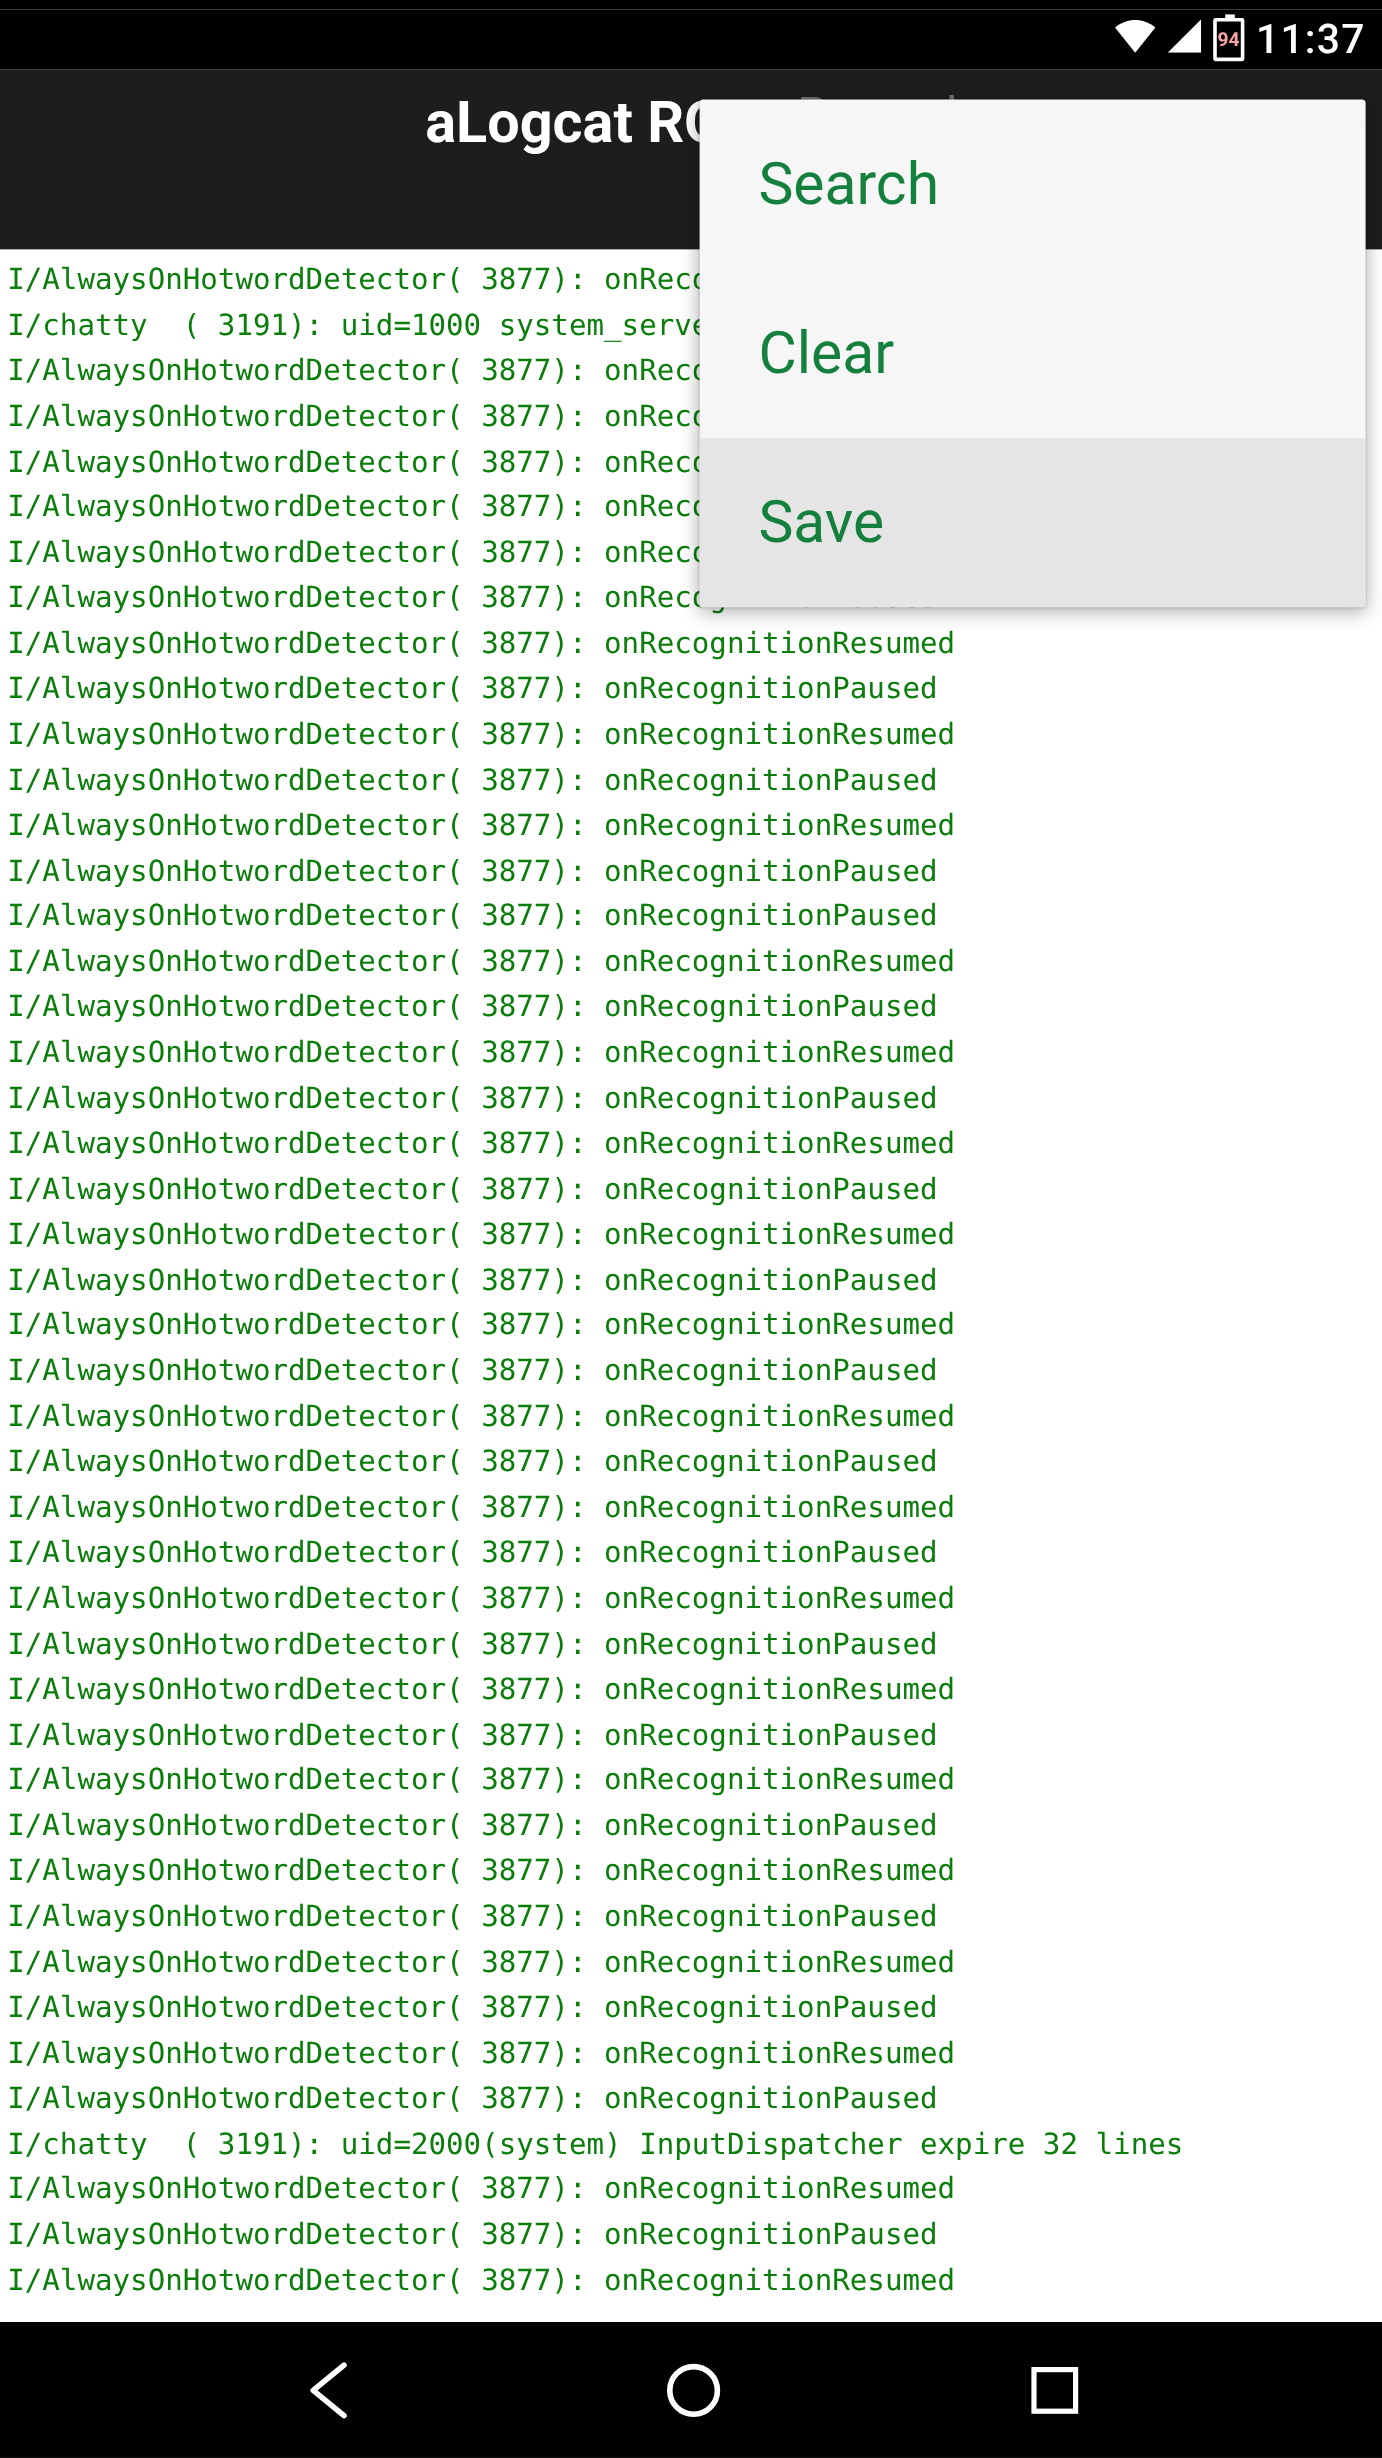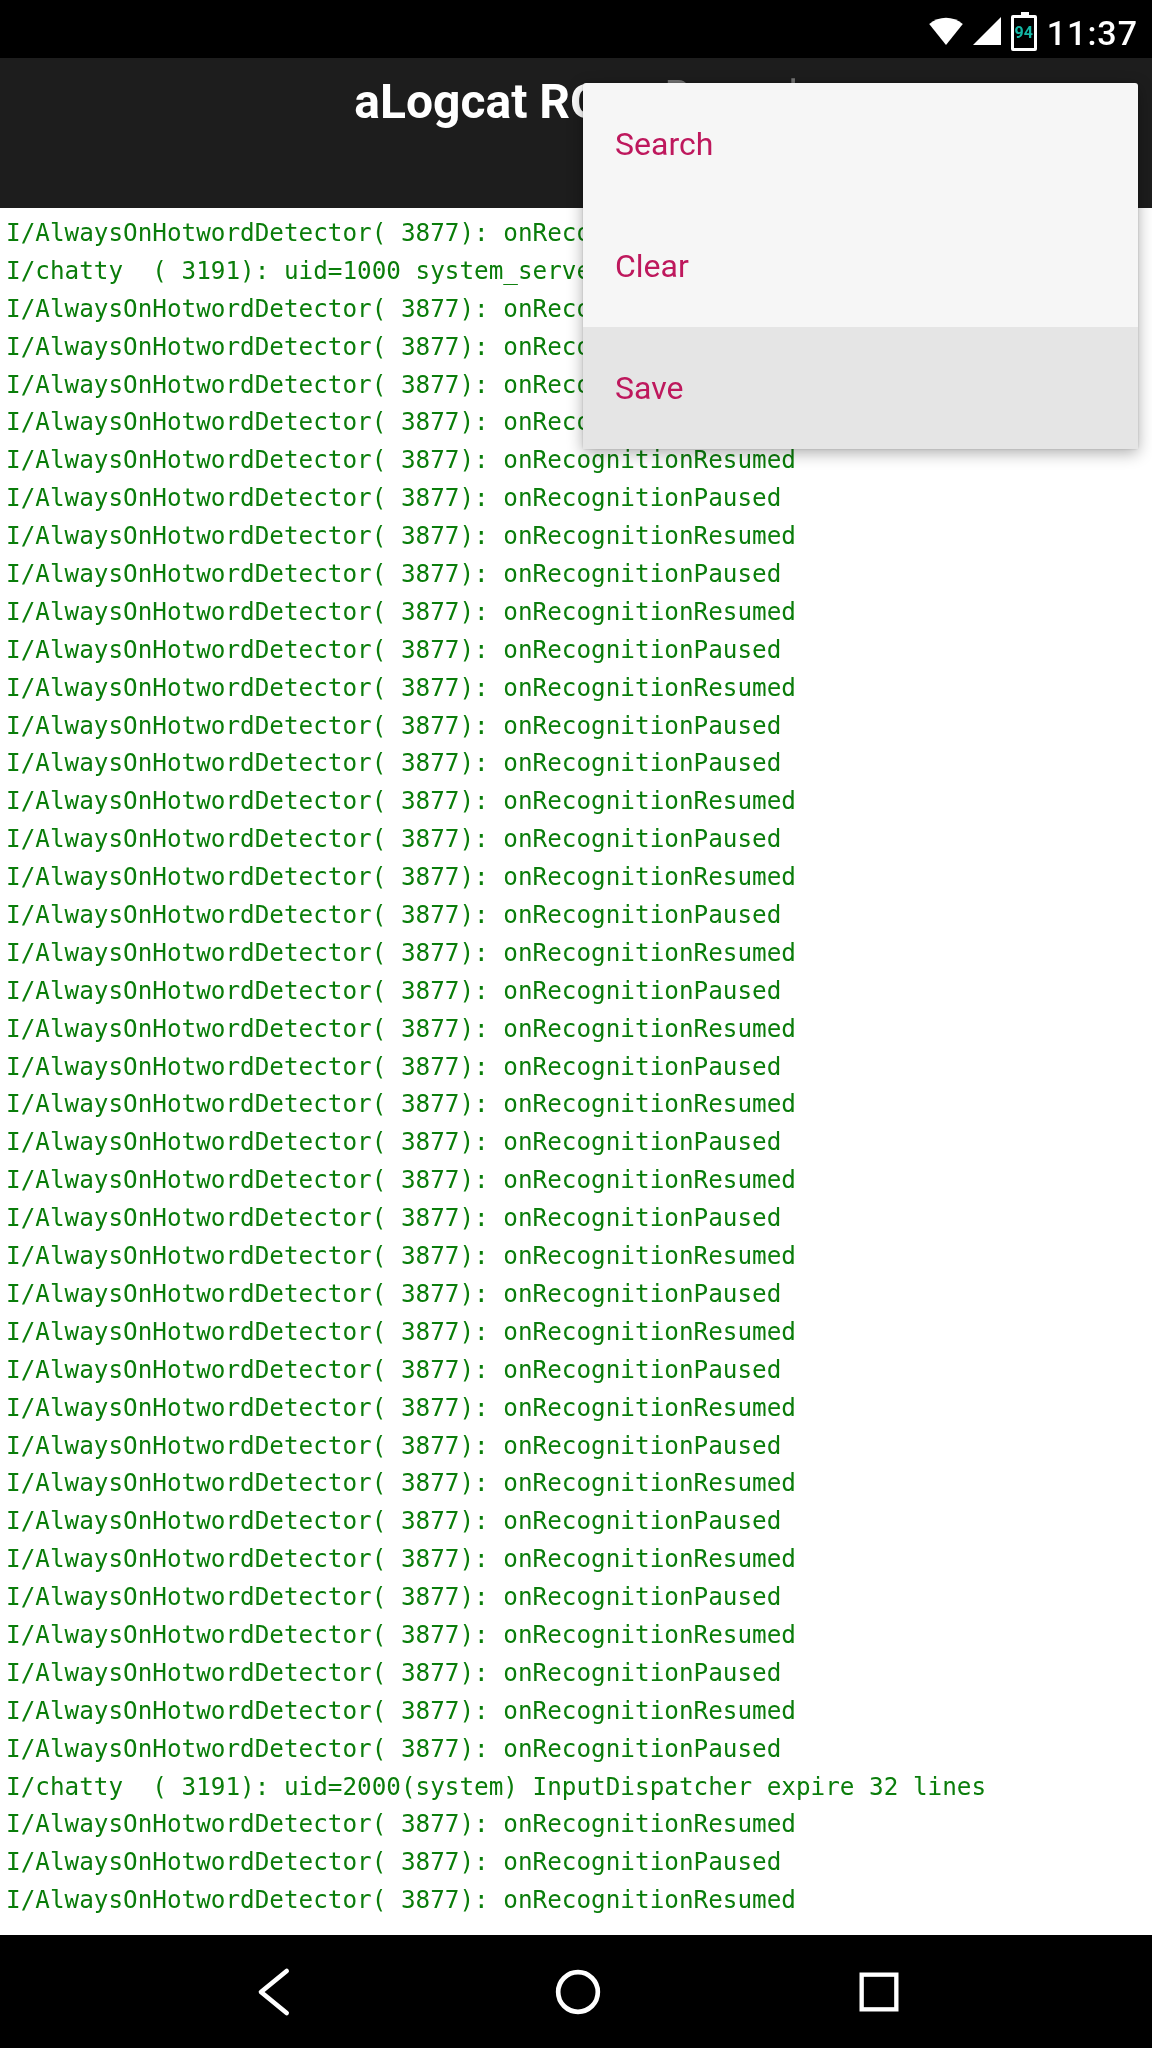--- a/index.html
+++ b/index.html
@@ -51,21 +51,21 @@
     position:absolute;
     top:-6px; left:7px;
     width:8px; height:4px;
     background:#fff;
   }
   .batt-pct {
     position:absolute;
     inset:0;
     font-size:16px;
     font-weight:700;
-    color:#14b8a6;
+    color:#fca5a5;
     display:flex;
     align-items:center;
     justify-content:center;
     line-height:1;
   }
   .clock { font-weight: 500; letter-spacing:1px; }
 
   
   .app-bar {
     height: 150px;
@@ -108,23 +108,23 @@
   .popup {
     position: absolute;
     right: 14px;
     top: 75px;
     width: 555px;
     background: #f6f6f6;
     border-radius: 3px;
     box-shadow: 0 4px 16px rgba(0,0,0,.32), 0 0 2px rgba(0,0,0,.2);
   }
   .popup-item {
-    font-size: 32px;
-    color: #be185d;
-    padding: 42px 32px;
+    font-size: 49px;
+    color: #15803d;
+    padding: 42px 49px;
   }
   .popup-item.hl { background: #e5e5e5; }
 
   
   .nav-bar {
     position: absolute;
     left: 0; right: 0; bottom: 0;
     height: 113px;
     background: #000;
     display: flex;

